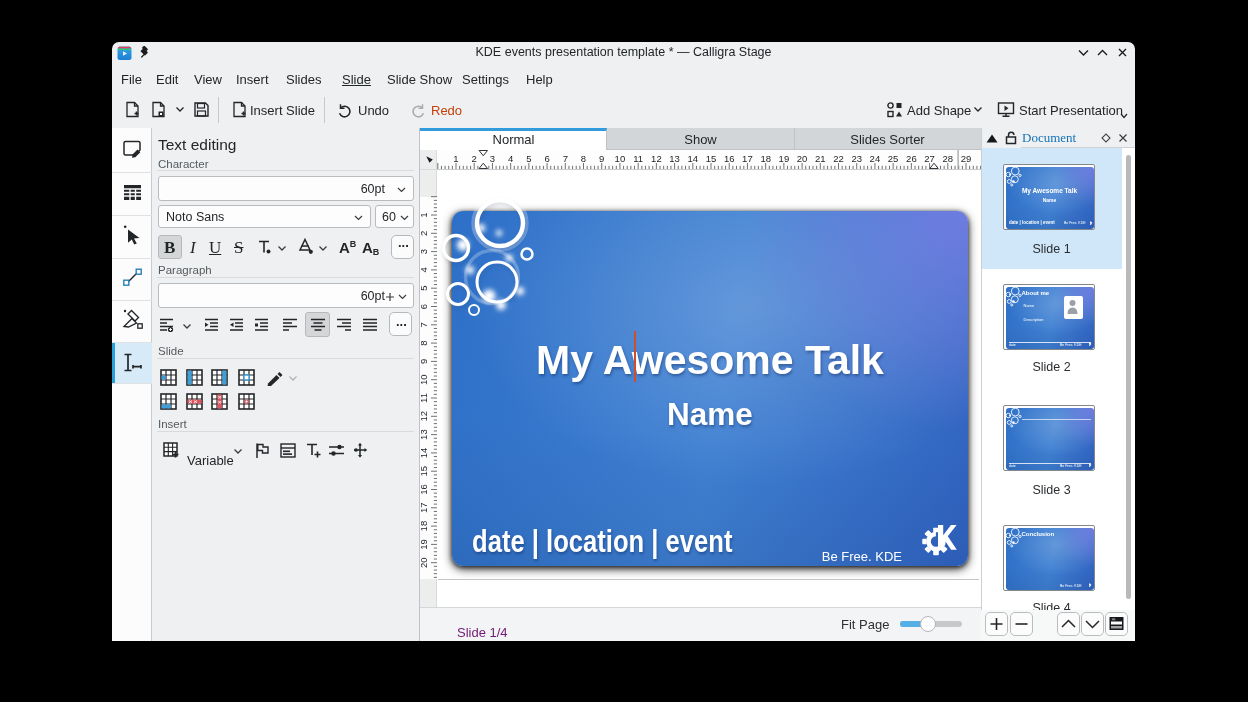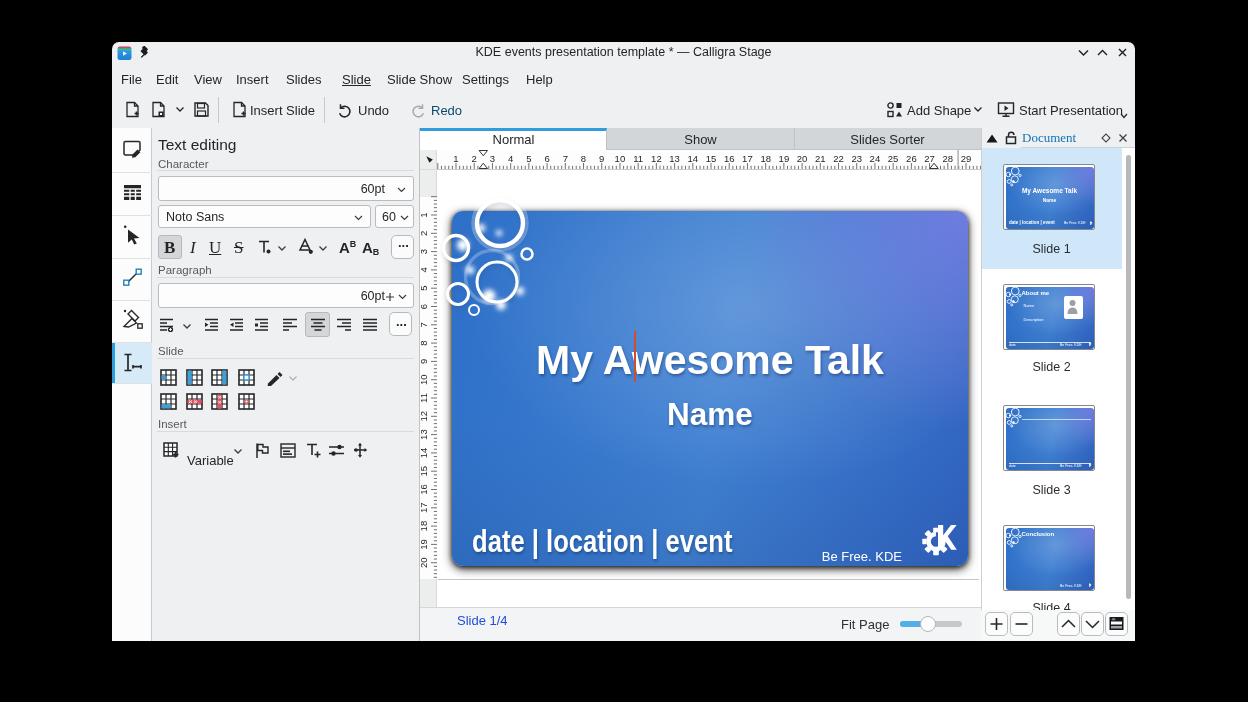--- a/index.html
+++ b/index.html
@@ -112,21 +112,21 @@
       <path d="M4.8 6.8 A 5.3 5.3 0 1 1 3.6 12.3" fill="none" stroke="#232629" stroke-width="1.6"></path>
     </svg>
     <span class="abs" style="left:246px;top:11px;">Undo</span>
 
     <svg class="abs" style="left:298px;top:9px;" width="17" height="17" viewBox="0 0 17 17">
       <g stroke="#a9acae" fill="none">
         <path d="M12.5 3.2 L12.5 7.2 L8.5 7.2" stroke-width="1.5"></path>
         <path d="M12.2 6.8 A 5.3 5.3 0 1 0 13.4 12.3" stroke-width="1.6"></path>
       </g>
     </svg>
-    <span class="abs" style="left:319px;top:11px;color:#0c4a6e;">Redo</span>
+    <span class="abs" style="left:319px;top:11px;color:#c2410c;">Redo</span>
 
     <svg class="abs" style="left:775px;top:10px;" width="16" height="16" viewBox="0 0 16 16">
       <circle cx="3.5" cy="3.5" r="2.6" fill="none" stroke="#232629" stroke-width="1.4"></circle>
       <rect x="9.5" y="1" width="5" height="5" fill="#232629"></rect>
       <rect x="1" y="9.5" width="5" height="5" fill="none" stroke="#232629" stroke-width="1.4"></rect>
       <path d="M12 9.5 L15 14.5 L9 14.5 Z" fill="#232629"></path>
     </svg>
     <span class="abs" style="left:795px;top:11px;">Add Shape</span>
     <svg class="abs" style="left:861px;top:14px;" width="10" height="7" viewBox="0 0 10 7">
       <path d="M1.5 1.5 L5 5 L8.5 1.5" fill="none" stroke="#232629" stroke-width="1.3"></path>
@@ -551,21 +551,21 @@
           <circle cx="51" cy="106" r="6.5"></circle>
           <circle cx="71" cy="68" r="3.5"></circle>
           <circle cx="82" cy="101" r="4"></circle>
           <circle cx="63" cy="115" r="5"></circle>
         </g>
       </svg>
     </div>
   </div>
 
   <div class="abs" id="statusbar" style="left:308px;top:565px;width:561px;height:34px;background:#f3f4f5;border-top:1px solid #d4d6d8;">
-    <span class="abs" style="left:37px;top:5px;font-size:13px;color:#1d4ed8;">Slide 1/4</span>
+    <span class="abs" style="left:37px;top:17px;font-size:13px;color:#701a75;">Slide 1/4</span>
     <span class="abs" style="left:421px;top:9px;font-size:13px;color:#2e3134;">Fit Page</span>
     <div class="abs" style="left:480px;top:13px;width:62px;height:6px;background:#c6c8ca;border-radius:3px;"></div>
     <div class="abs" style="left:480px;top:13px;width:28px;height:6px;background:#55aee6;border-radius:3px;"></div>
     <div class="abs" style="left:500px;top:8px;width:16px;height:16px;background:#fdfdfd;border:1px solid #b4b7ba;border-radius:50%;"></div>
   </div>
 
   <div class="abs" id="docker" style="left:869px;top:86px;width:154px;height:513px;background:#fff;">
 
     <div class="abs" style="left:0;top:0;width:154px;height:20px;background:#eff0f1;font-family:Liberation Serif, serif;">
       <svg class="abs" style="left:5px;top:6px;" width="12" height="9" viewBox="0 0 12 9">

